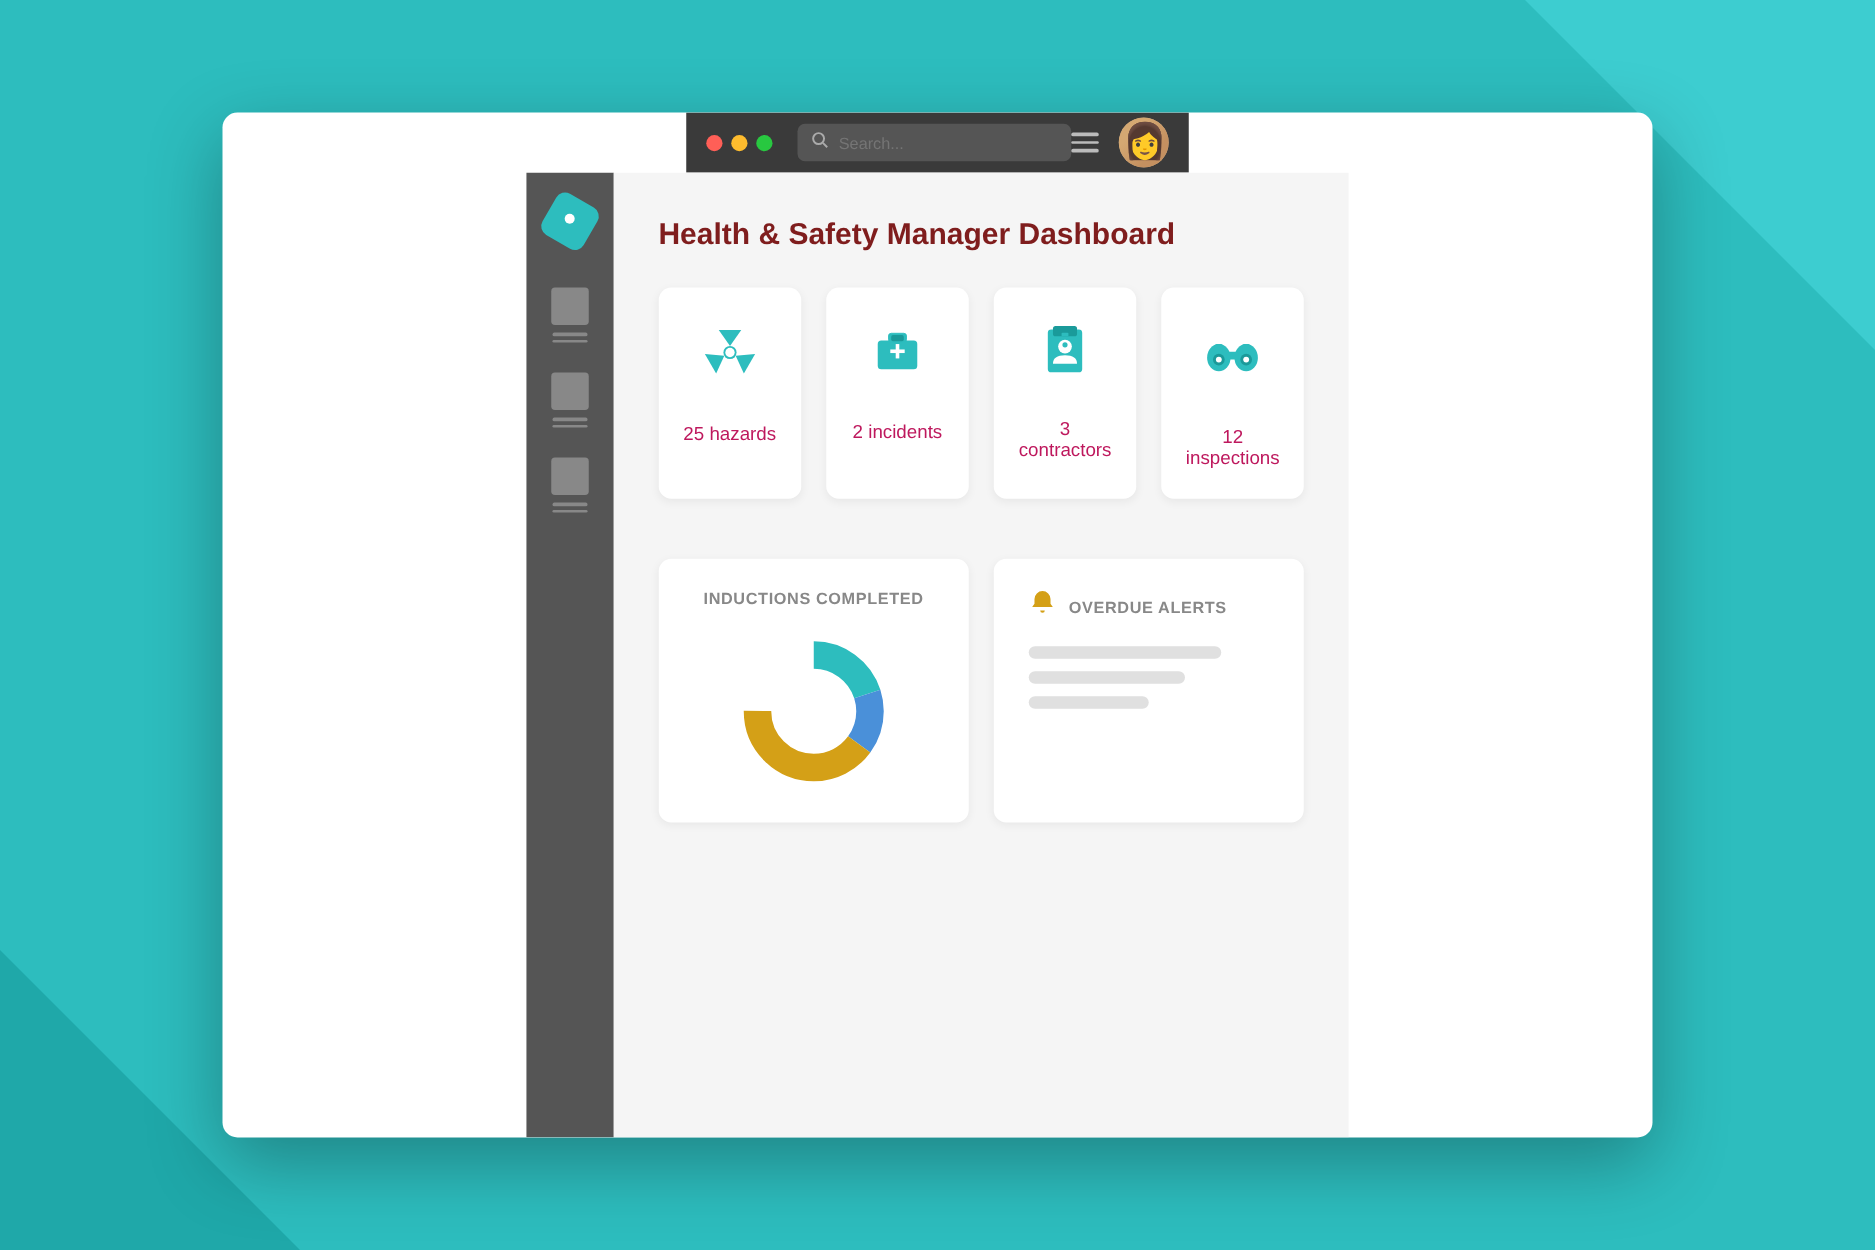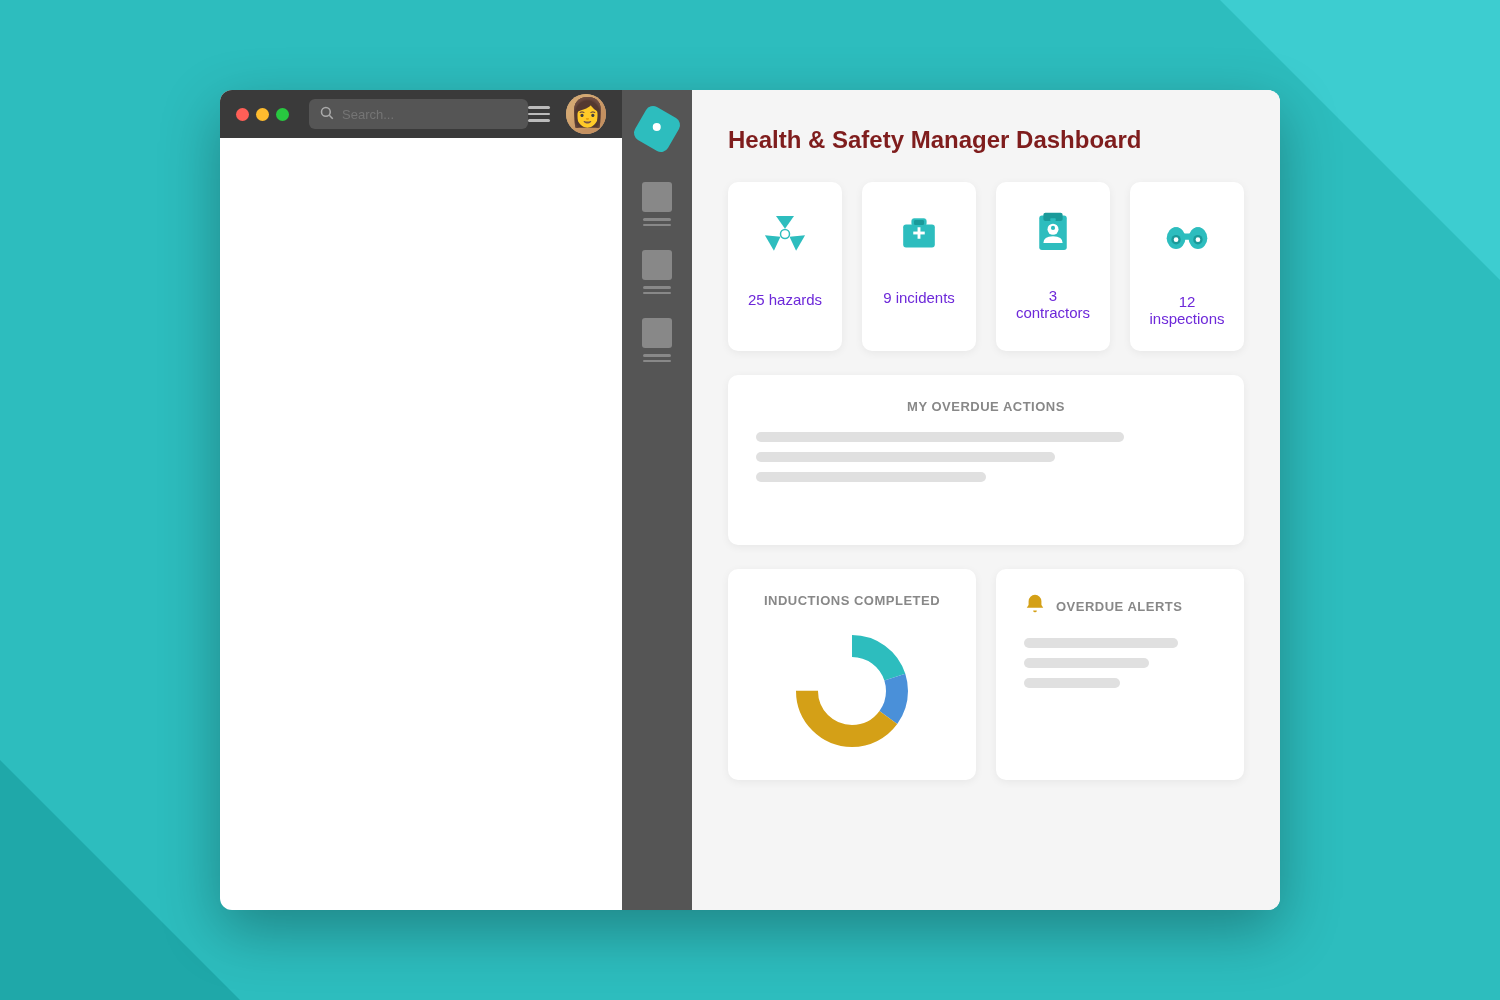--- a/index.html
+++ b/index.html
@@ -27,29 +27,31 @@
     body::after {
       content: '';
       position: absolute;
       bottom: 0; left: 0;
       width: 240px; height: 240px;
       background: #1fa8a9;
       clip-path: polygon(0 100%, 100% 100%, 0 0);
     }
 
     .browser-window {
-      width: 1060px;
+      width: 1144px;
       height: 820px;
       background: #fff;
       border-radius: 12px;
       box-shadow: 0 20px 60px rgba(0,0,0,0.3);
       overflow: hidden;
       display: flex;
+      flex-direction: column;
       position: relative;
       z-index: 1;
+      align-items: center;
     }
 
     
     .title-bar {
       background: #3a3a3a;
       height: 48px;
       display: flex;
       align-items: center;
       padding: 0 16px;
       flex-shrink: 0;
@@ -231,21 +233,21 @@
     }
 
     .stat-icon {
       font-size: 36px;
       color: #2dbdbe;
       margin-bottom: 14px;
     }
 
     .stat-label {
       font-size: 15px;
-      color: #6d28d9;
+      color: #be185d;
       text-align: center;
     }
 
     
     .content-cards {
       display: flex;
       gap: 20px;
       margin-bottom: 24px;
     }
 
@@ -445,21 +447,21 @@
         <div class="stat-card">
           <span class="stat-icon">
             <svg class="medkit-svg" viewBox="0 0 64 64" xmlns="http://www.w3.org/2000/svg" fill="#2dbdbe">
               <rect x="10" y="20" width="44" height="32" rx="4"></rect>
               <rect x="24" y="30" width="16" height="4" fill="white"></rect>
               <rect x="30" y="24" width="4" height="16" fill="white"></rect>
               <rect x="22" y="12" width="20" height="10" rx="3" fill="#2dbdbe" stroke="#2dbdbe" stroke-width="1"></rect>
               <rect x="25" y="14" width="14" height="7" rx="2" fill="#1a9a9a"></rect>
             </svg>
           </span>
-          <span class="stat-label">9 incidents</span>
+          <span class="stat-label">2 incidents</span>
         </div>
 
         <div class="stat-card">
           <span class="stat-icon">
             <svg class="contractor-svg" viewBox="0 0 64 64" xmlns="http://www.w3.org/2000/svg" fill="#2dbdbe">
               <rect x="12" y="8" width="40" height="50" rx="4"></rect>
               <rect x="18" y="4" width="28" height="12" rx="3" fill="#1a9a9a"></rect>
               <circle cx="32" cy="28" r="8" fill="white"></circle>
               <path d="M18 48 Q18 38 32 38 Q46 38 46 48" fill="white"></path>
               <circle cx="32" cy="26" r="3" fill="#2dbdbe"></circle>
@@ -484,28 +486,20 @@
             </svg>
           </span>
           <span class="stat-label">12 inspections</span>
         </div>
 
       </div>
 
       <div class="content-cards">
 
 
-        <div class="content-card">
-          <div class="card-title">MY OVERDUE ACTIONS</div>
-          <div class="placeholder-lines">
-            <div class="placeholder-line pl-long"></div>
-            <div class="placeholder-line pl-medium"></div>
-            <div class="placeholder-line pl-short"></div>
-          </div>
-        </div>
 
       </div>
 
       <div class="bottom-cards">
 
         <div class="bottom-card">
           <div class="card-title">INDUCTIONS COMPLETED</div>
           <div class="donut-container">
             <svg class="donut-svg" viewBox="0 0 130 130">
 

